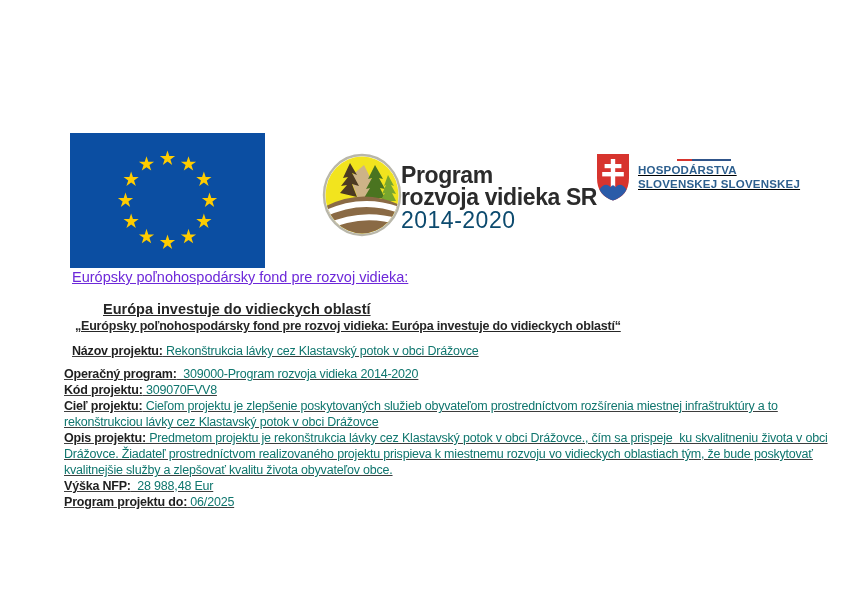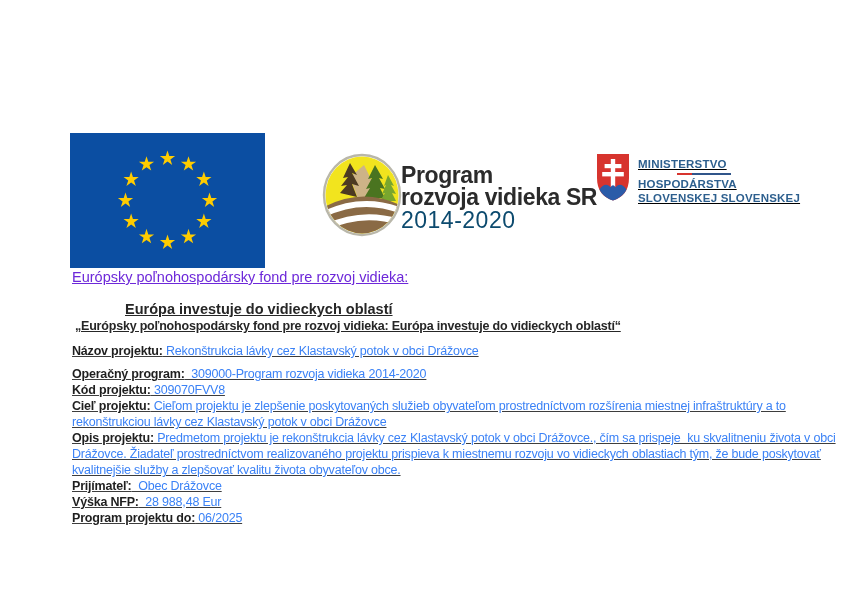--- a/index.html
+++ b/index.html
@@ -20,27 +20,27 @@
   #ministry-logo { left:596px; top:153px; display:flex; align-items:flex-start; }
   #ministry-text { margin-left:8px; padding-top:4px; }
   .min-line { font-size:11.5px; line-height:14px; font-weight:bold; color:#2d5f8e; letter-spacing:0.2px; white-space:nowrap; }
   .min-underline {
     width:93px; height:2.5px; margin:1.5px 0 2px 0;
     background:linear-gradient(to right, transparent 0 42%, #d7342e 42% 58%, #30558a 58% 100%);
   }
 
   
   .l-eafrd  { left:72px;  top:269px; font-size:14.5px; color:#6d28d9; white-space:pre; }
-  .l-invest { left:103px; top:301px; font-size:14.5px; font-weight:bold; color:#262626; white-space:pre;margin-left:22px; }
+  .l-invest { left:103px; top:301px; font-size:14.5px; font-weight:bold; color:#262626; white-space:pre; }
   .l-quote  { left:75px;  top:319px; font-size:12.5px; font-weight:bold; color:#262626; letter-spacing:-0.2px; white-space:pre; }
   .l-nazov  { left:72px;  top:343px; font-size:12.5px; line-height:16px; color:#3d3d3d; letter-spacing:-0.2px; white-space:pre; }
-  .rows     { left:72px;  top:366px; font-size:12.5px; line-height:16px; color:#3d3d3d; letter-spacing:-0.2px; }
+  .rows     { left:64px;  top:366px; font-size:12.5px; line-height:16px; color:#3d3d3d; letter-spacing:-0.2px; }
   .row      { white-space:pre; }
   .lbl      { font-weight:bold; color:#1f1f1f; }
-  .val      { color:#3b82f6; }
+  .val      { color:#0f766e; }
 </style>
 </head>
 <body>
 
 <div class="abs" id="eu-flag">
   <svg width="195" height="135" viewBox="0 0 195 135">
     <rect width="195" height="135" fill="#0b4ea2"></rect>
     <defs>
       <polygon id="st" points="0,-8 1.8,-2.47 7.61,-2.47 2.91,0.94 4.7,6.47 0,3.06 -4.7,6.47 -2.91,0.94 -7.61,-2.47 -1.8,-2.47" fill="#ffcc00"></polygon>
     </defs>
@@ -87,37 +87,35 @@
 
 <div class="abs" id="ministry-logo">
   <svg width="34" height="50" viewBox="0 0 34 50">
     <path d="M1,1 H33 V25 C33,38 26.5,44.5 17,47.5 C7.5,44.5 1,38 1,25 Z" fill="#d7342e"></path>
     <rect x="14.8" y="6" width="4.4" height="28" fill="#ffffff"></rect>
     <rect x="8.6" y="11" width="16.8" height="4.2" fill="#ffffff"></rect>
     <rect x="6.2" y="19" width="21.6" height="4.4" fill="#ffffff"></rect>
     <path d="M3.5,36.5 C7,30.5 12,30.5 14.5,34.5 C16,31.5 18,31.5 19.5,34.5 C22,30.5 27,30.5 30.5,36.5 C28,42 23,45.5 17,47.5 C11,45.5 6,42 3.5,36.5 Z" fill="#2b5ba8"></path>
   </svg>
   <div id="ministry-text">
-    <div class="min-line">MINISTERSTVO</div>
     <div class="min-underline"></div>
     <div class="min-line">HOSPODÁRSTVA</div>
     <div class="min-line">SLOVENSKEJ SLOVENSKEJ</div>
   </div>
 </div>
 
 <div class="abs l-eafrd">Európsky poľnohospodársky fond pre rozvoj vidieka:</div>
 <div class="abs l-invest">Európa investuje do vidieckych oblastí</div>
 <div class="abs l-quote">„Európsky poľnohospodársky fond pre rozvoj vidieka: Európa investuje do vidieckych oblastí“</div>
 
 <div class="abs l-nazov"><span class="lbl">Názov projektu:</span><span class="val"> Rekonštrukcia lávky cez Klastavský potok v obci Drážovce</span></div>
 
 <div class="abs rows">
   <div class="row"><span class="lbl">Operačný program:</span><span class="val">  309000-Program rozvoja vidieka 2014-2020</span></div>
   <div class="row"><span class="lbl">Kód projektu:</span><span class="val"> 309070FVV8</span></div>
   <div class="row"><span class="lbl">Cieľ projektu:</span><span class="val"> Cieľom projektu je zlepšenie poskytovaných služieb obyvateľom prostredníctvom rozšírenia miestnej infraštruktúry a to
 rekonštrukciou lávky cez Klastavský potok v obci Drážovce</span></div>
   <div class="row"><span class="lbl">Opis projektu:</span><span class="val"> Predmetom projektu je rekonštrukcia lávky cez Klastavský potok v obci Drážovce., čím sa prispeje  ku skvalitneniu života v obci
 Drážovce. Žiadateľ prostredníctvom realizovaného projektu prispieva k miestnemu rozvoju vo vidieckych oblastiach tým, že bude poskytovať
 kvalitnejšie služby a zlepšovať kvalitu života obyvateľov obce.</span></div>
-  <div class="row"><span class="lbl">Prijímateľ:</span><span class="val">  Obec Drážovce</span></div>
   <div class="row"><span class="lbl">Výška NFP:</span><span class="val">  28 988,48 Eur</span></div>
   <div class="row"><span class="lbl">Program projektu do:</span><span class="val"> 06/2025</span></div>
 </div>
 
 </body></html>

